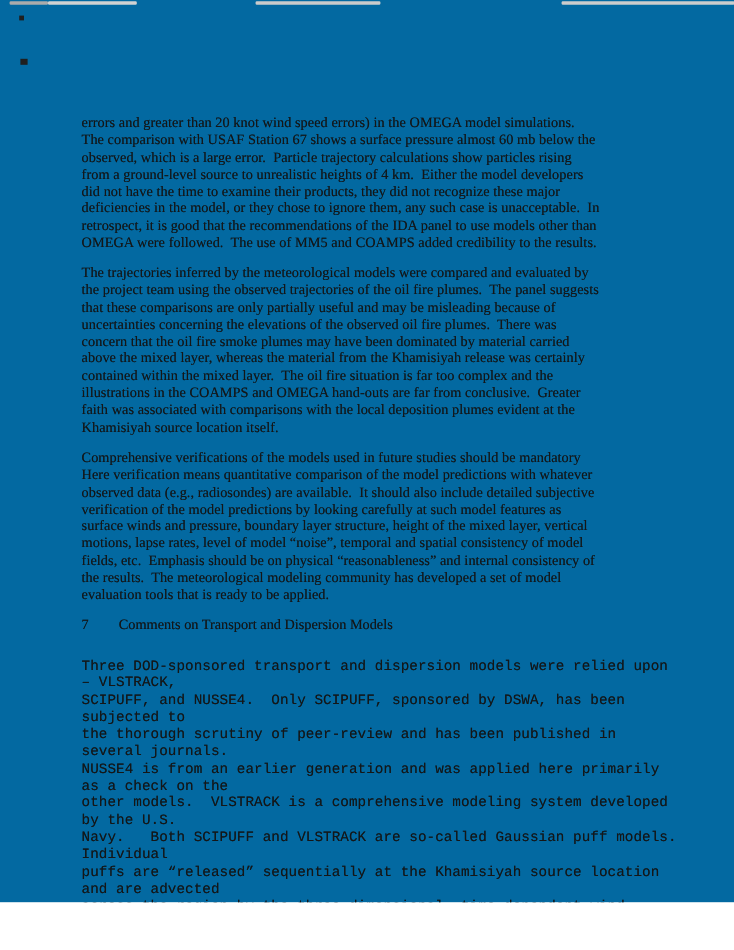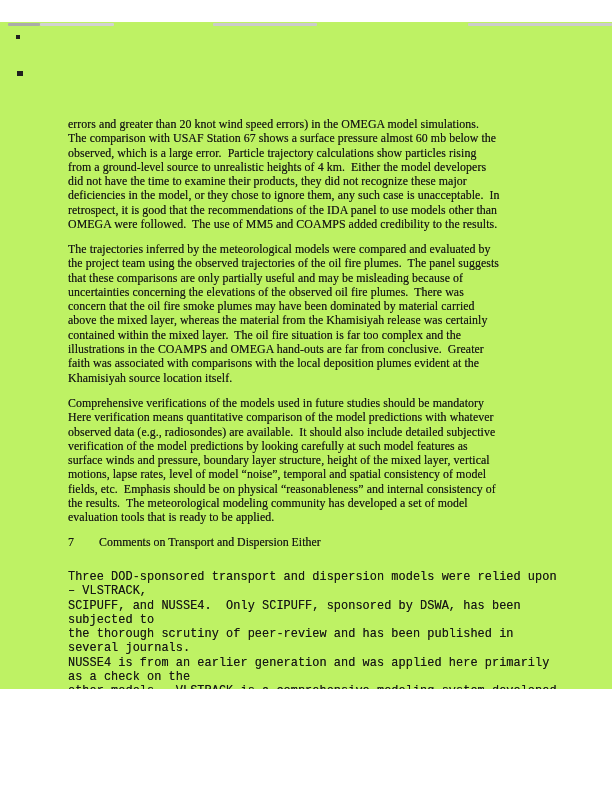--- a/index.html
+++ b/index.html
@@ -3,26 +3,25 @@
 <meta charset="utf-8">
 <style>
   html, body {
     margin: 0;
     padding: 0;
     background: #ffffff;
   }
   .page {
     position: relative;
     width: 612px;
-    height: 667px;
-    background: #bef264;
+    height: 752px;
+    background: #0369a1;
     overflow: hidden;
     font-family: "Liberation Serif", serif;
     color: #161616;
-    margin-top: 22px;
   }
   .para {
     position: absolute;
     left: 68px;
     width: 500px;
     font-size: 11.9px;
     line-height: 14.3px;
     white-space: pre-wrap;
     letter-spacing: 0.05px;
     text-shadow: 0 0 0.45px rgba(0,0,0,0.55);
@@ -108,21 +107,21 @@
 Here verification means quantitative comparison of the model predictions with whatever
 observed data (e.g., radiosondes) are available.  It should also include detailed subjective
 verification of the model predictions by looking carefully at such model features as
 surface winds and pressure, boundary layer structure, height of the mixed layer, vertical
 motions, lapse rates, level of model “noise”, temporal and spatial consistency of model
 fields, etc.  Emphasis should be on physical “reasonableness” and internal consistency of
 the results.  The meteorological modeling community has developed a set of model
 evaluation tools that is ready to be applied.</div>
 
   <div class="heading">
-    <span class="h-num">7</span><span class="h-title">Comments on Transport and Dispersion Either</span>
+    <span class="h-num">7</span><span class="h-title">Comments on Transport and Dispersion Models</span>
   </div>
 
   <div class="para p4">Three DOD-sponsored transport and dispersion models were relied upon – VLSTRACK,
 SCIPUFF, and NUSSE4.  Only SCIPUFF, sponsored by DSWA, has been subjected to
 the thorough scrutiny of peer-review and has been published in several journals.
 NUSSE4 is from an earlier generation and was applied here primarily as a check on the
 other models.  VLSTRACK is a comprehensive modeling system developed by the U.S.
 Navy.   Both SCIPUFF and VLSTRACK are so-called Gaussian puff models.  Individual
 puffs are “released” sequentially at the Khamisiyah source location and are advected
 across the region by the three-dimensional, time-dependent wind fields produced by the

